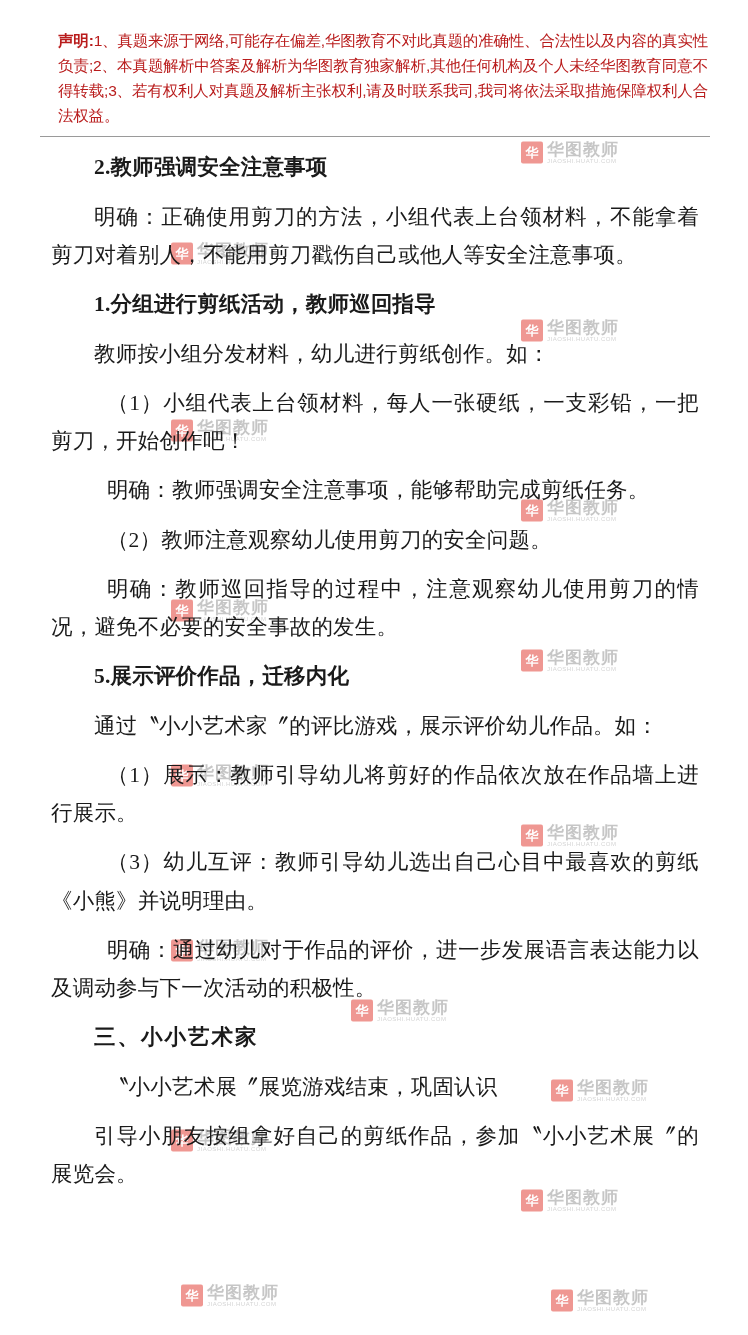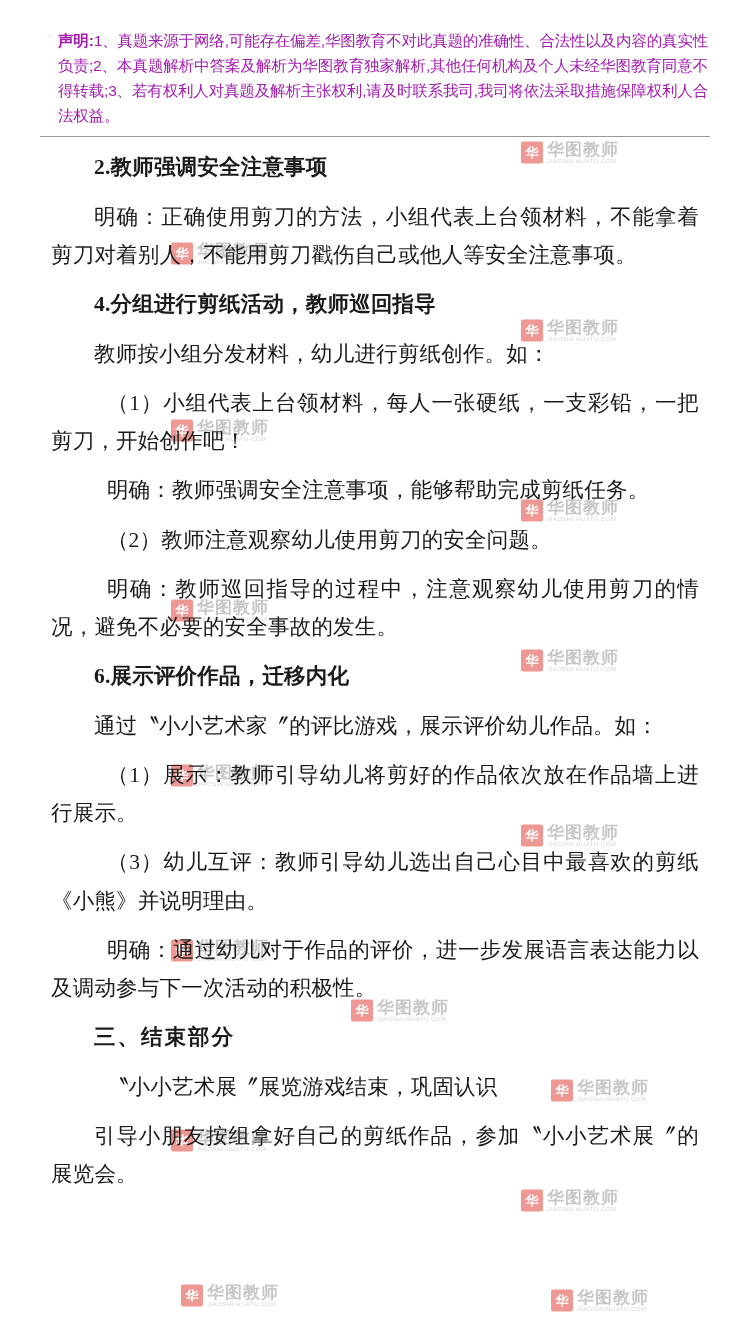--- a/index.html
+++ b/index.html
@@ -18,21 +18,21 @@
   .page {
     position: relative;
     width: 748px;
     height: 1335px;
     box-sizing: border-box;
     padding: 28px 38px 0 40px;
   }
 
   
   .disclaimer {
-    color: #a21caf;
+    color: #b91c1c;
     font-size: 15.5px;
     line-height: 1.62;
     font-family: "Liberation Sans", "DejaVu Sans", sans-serif;
     letter-spacing: -0.2px;
     text-align: justify;
     padding: 0 2px 0 18px;
     position: relative;
     z-index: 3;
   }
   .disclaimer .lead {
@@ -126,32 +126,32 @@
 <div class="page">
 
   <div class="disclaimer">
     <span class="lead">声明:</span><span>1、真题来源于网络,可能存在偏差,华图教育不对此真题的准确性、合法性以及内容的真实性负责;2、本真题解析中答案及解析为华图教育独家解析,其他任何机构及个人未经华图教育同意不得转载;3、若有权利人对真题及解析主张权利,请及时联系我司,我司将依法采取措施保障权利人合法权益。</span>
   </div>
   <hr class="rule">
 
   <div class="content">
     <p class="p-ind bold">2.教师强调安全注意事项</p>
     <p class="p-ind">明确：正确使用剪刀的方法，小组代表上台领材料，不能拿着剪刀对着别人，不能用剪刀戳伤自己或他人等安全注意事项。</p>
-    <p class="p-ind bold">4.分组进行剪纸活动，教师巡回指导</p>
+    <p class="p-ind bold">1.分组进行剪纸活动，教师巡回指导</p>
     <p class="p-ind">教师按小组分发材料，幼儿进行剪纸创作。如：</p>
     <p class="p-ind2">（1）小组代表上台领材料，每人一张硬纸，一支彩铅，一把剪刀，开始创作吧！</p>
     <p class="p-ind2">明确：教师强调安全注意事项，能够帮助完成剪纸任务。</p>
     <p class="p-ind2">（2）教师注意观察幼儿使用剪刀的安全问题。</p>
     <p class="p-ind2">明确：教师巡回指导的过程中，注意观察幼儿使用剪刀的情况，避免不必要的安全事故的发生。</p>
-    <p class="p-ind bold">6.展示评价作品，迁移内化</p>
+    <p class="p-ind bold">5.展示评价作品，迁移内化</p>
     <p class="p-ind">通过〝小小艺术家〞的评比游戏，展示评价幼儿作品。如：</p>
     <p class="p-ind2">（1）展示：教师引导幼儿将剪好的作品依次放在作品墙上进行展示。</p>
     <p class="p-ind2">（3）幼儿互评：教师引导幼儿选出自己心目中最喜欢的剪纸《小熊》并说明理由。</p>
     <p class="p-ind2">明确：通过幼儿对于作品的评价，进一步发展语言表达能力以及调动参与下一次活动的积极性。</p>
-    <p class="heading">三、结束部分</p>
+    <p class="heading">三、小小艺术家</p>
     <p class="p-ind2">〝小小艺术展〞展览游戏结束，巩固认识</p>
     <p class="p-ind">引导小朋友按组拿好自己的剪纸作品，参加〝小小艺术展〞的展览会。</p>
   </div>
 
   <div id="watermark-layer">
       <div class="wm" style="left: 570px; top: 152px;">
         <div class="mark" style="background: rgb(224, 49, 39);">华</div>
         <div class="txt">
           <div class="cn">华图教师</div>
           <div class="en">JIAOSHI.HUATU.COM</div>

